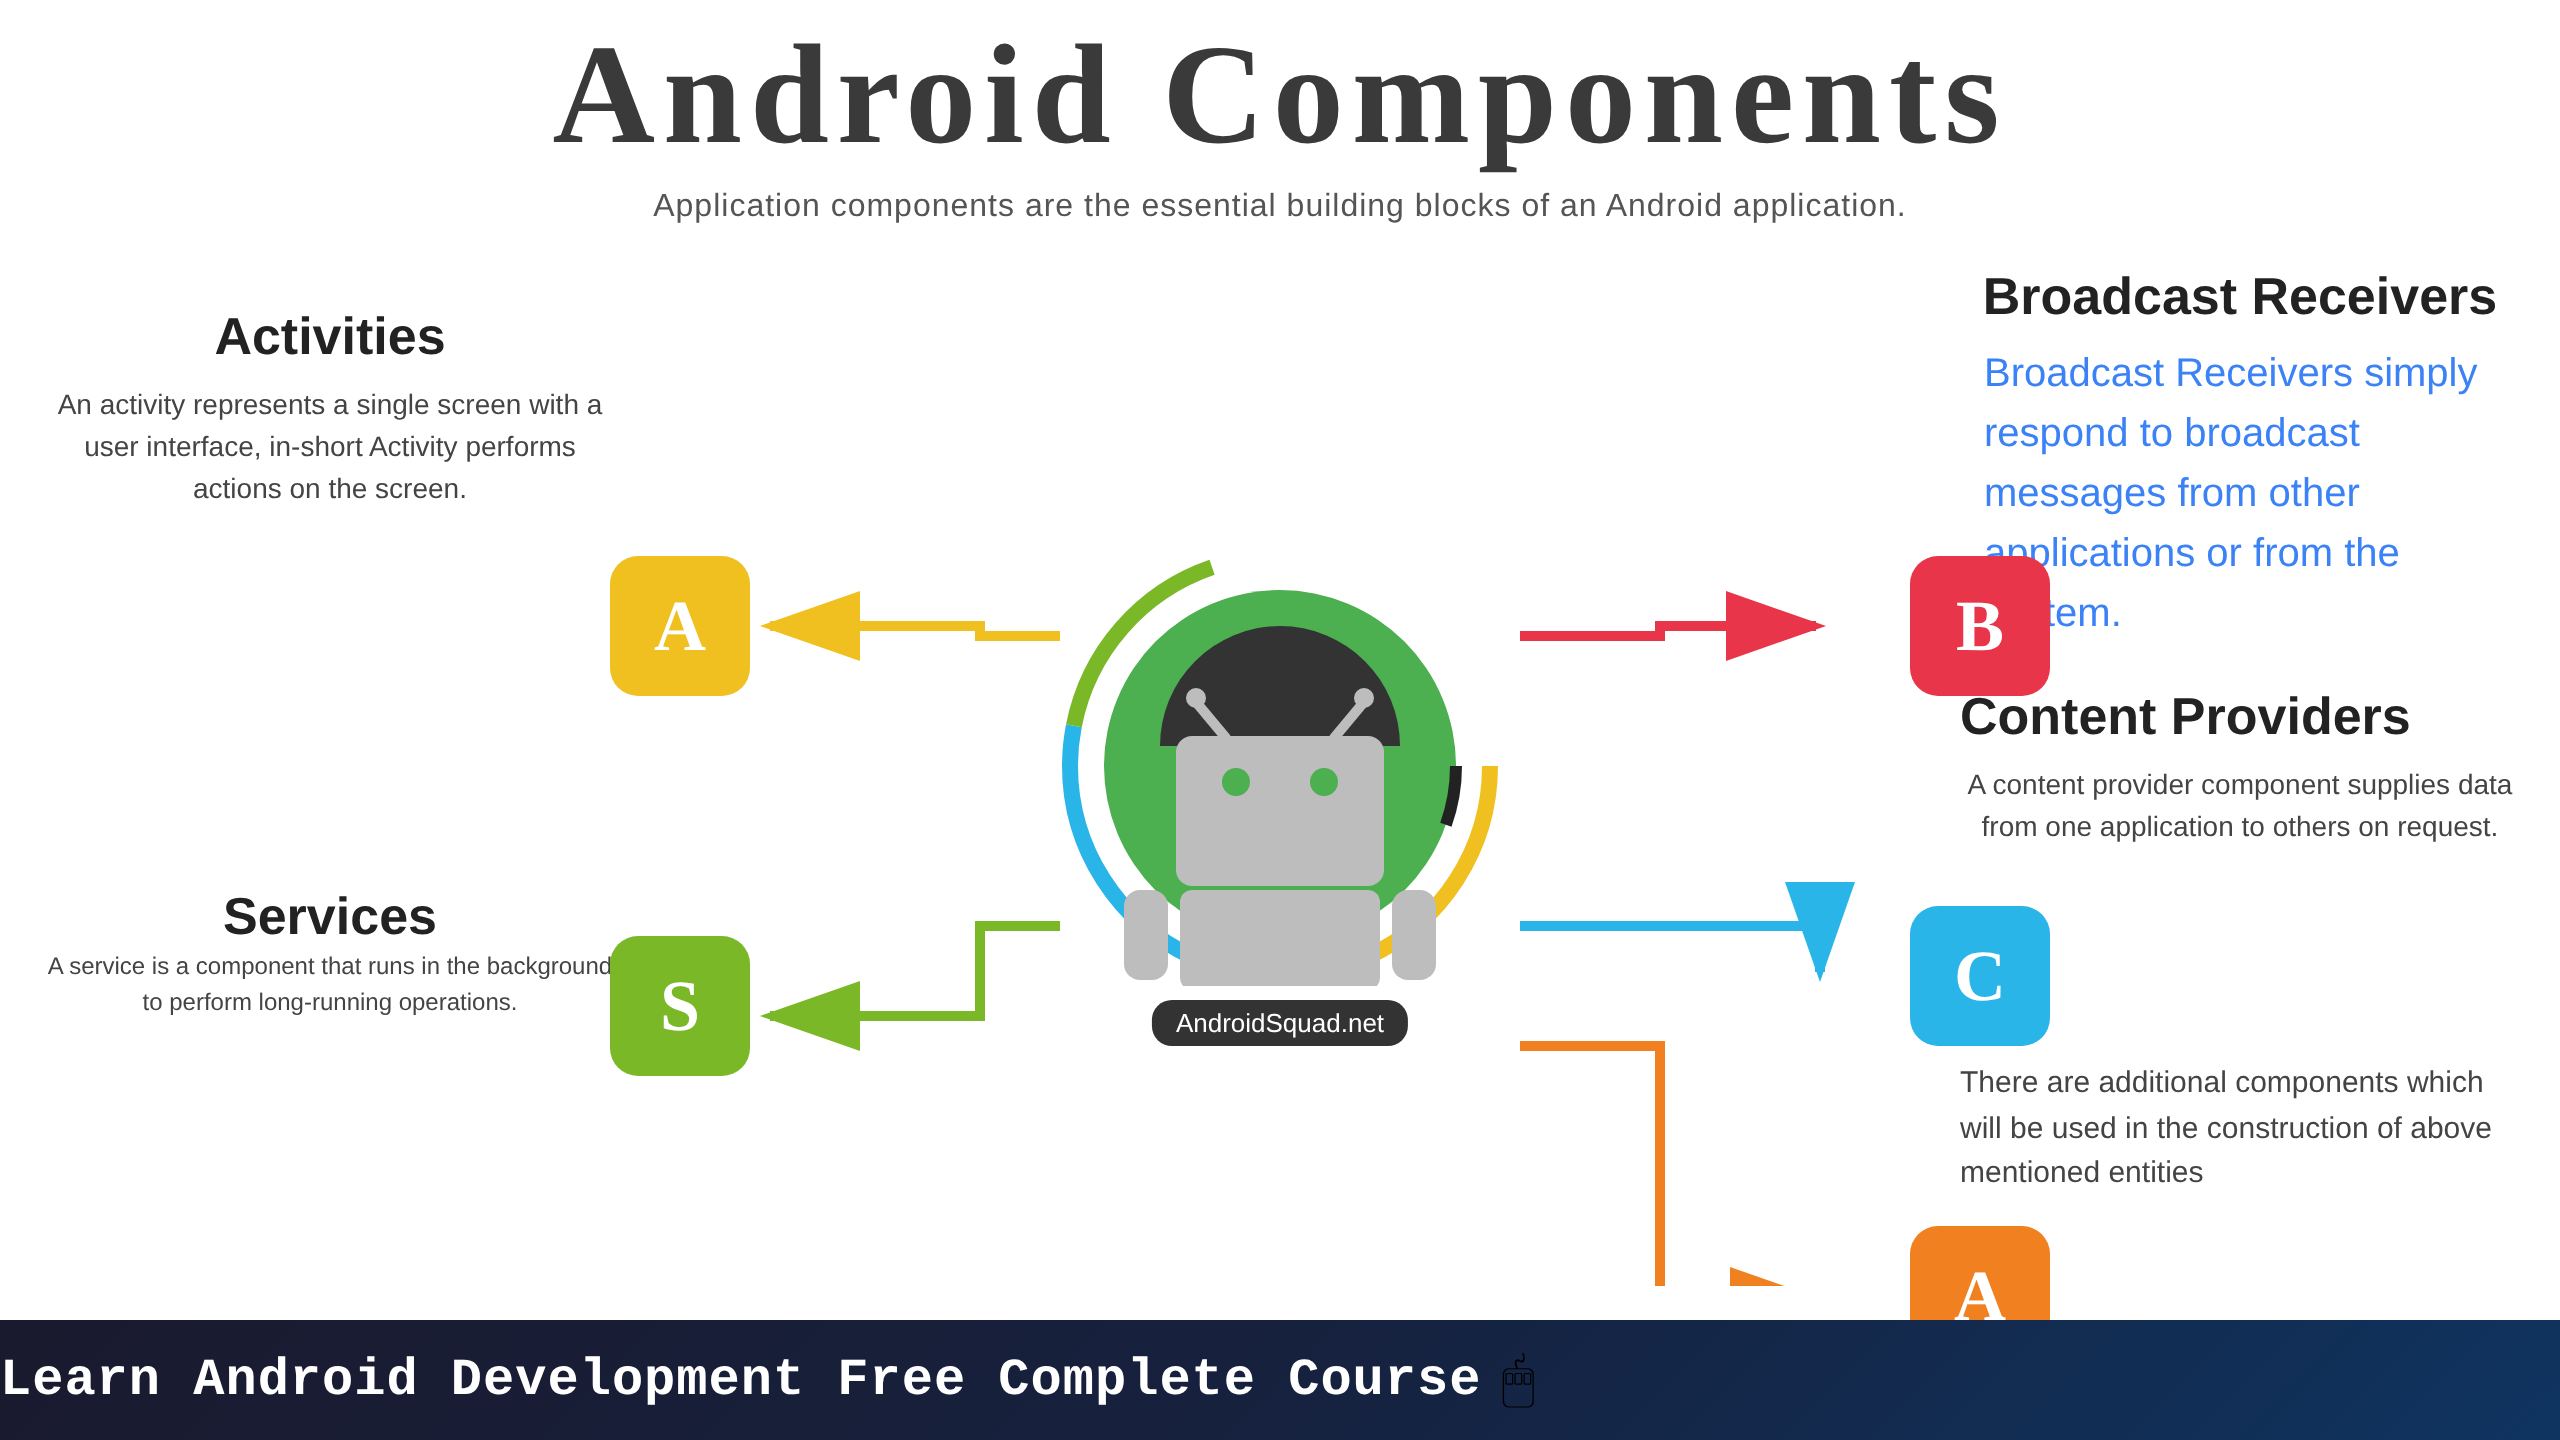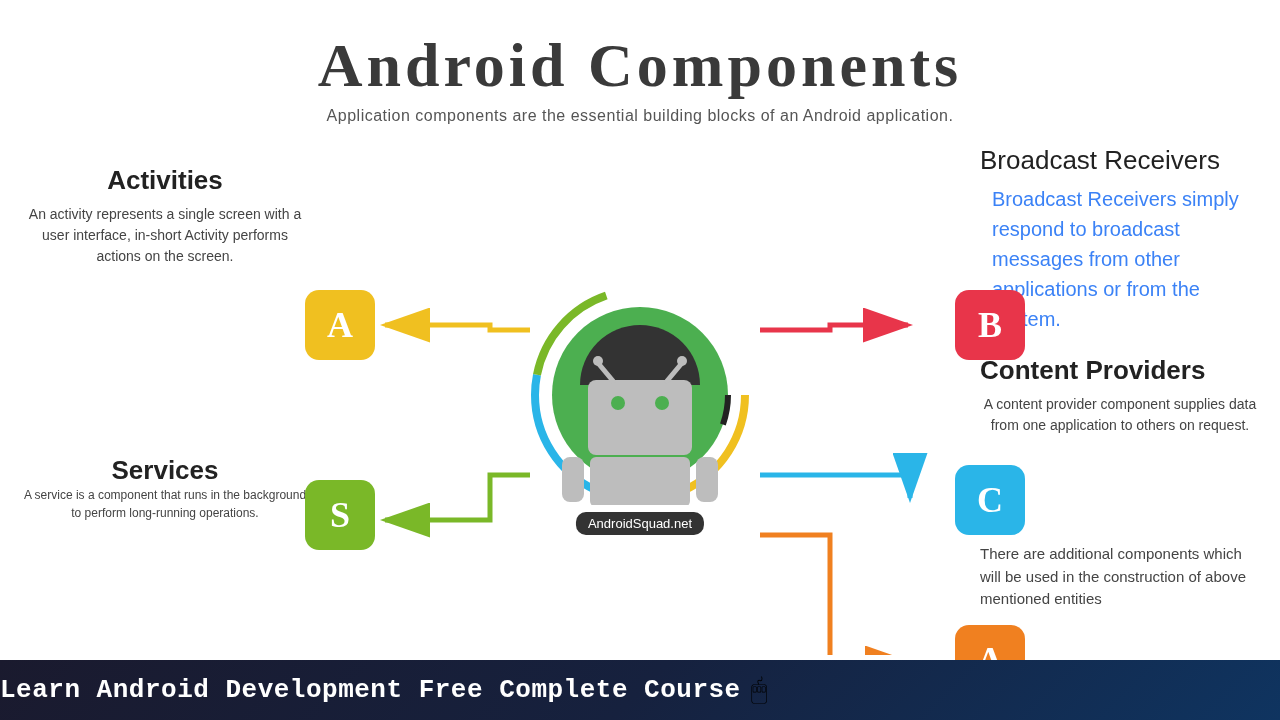--- a/index.html
+++ b/index.html
@@ -7,24 +7,24 @@
       width: 1280px;
       height: 720px;
       background: #ffffff;
       font-family: Arial, sans-serif;
       overflow: hidden;
       position: relative;
     }
 
     .page-title {
       text-align: center;
-      font-size: 62px;
+      font-size: 71px;
       font-weight: bold;
       color: #3a3a3a;
-      padding-top: 30px;
+      padding-top: 8px;
       font-family: Georgia, serif;
       letter-spacing: 4px;
     }
 
     .page-subtitle {
       text-align: center;
       font-size: 16px;
       color: #555;
       margin-top: 6px;
       letter-spacing: 0.5px;
@@ -107,22 +107,23 @@
     .broadcast-section {
       position: absolute;
       right: 20px;
       top: 10px;
       width: 280px;
       text-align: left;
     }
 
     .broadcast-title {
       font-size: 26px;
-      font-weight: normal;
-      color: #222;
+      font-weight: bold;
+      color: #222;
+      text-align: center;
     }
 
     .broadcast-desc {
       font-size: 20px;
       color: #3b82f6;
       margin-top: 8px;
       line-height: 1.5;
       margin-left: 12px;
     }
 

